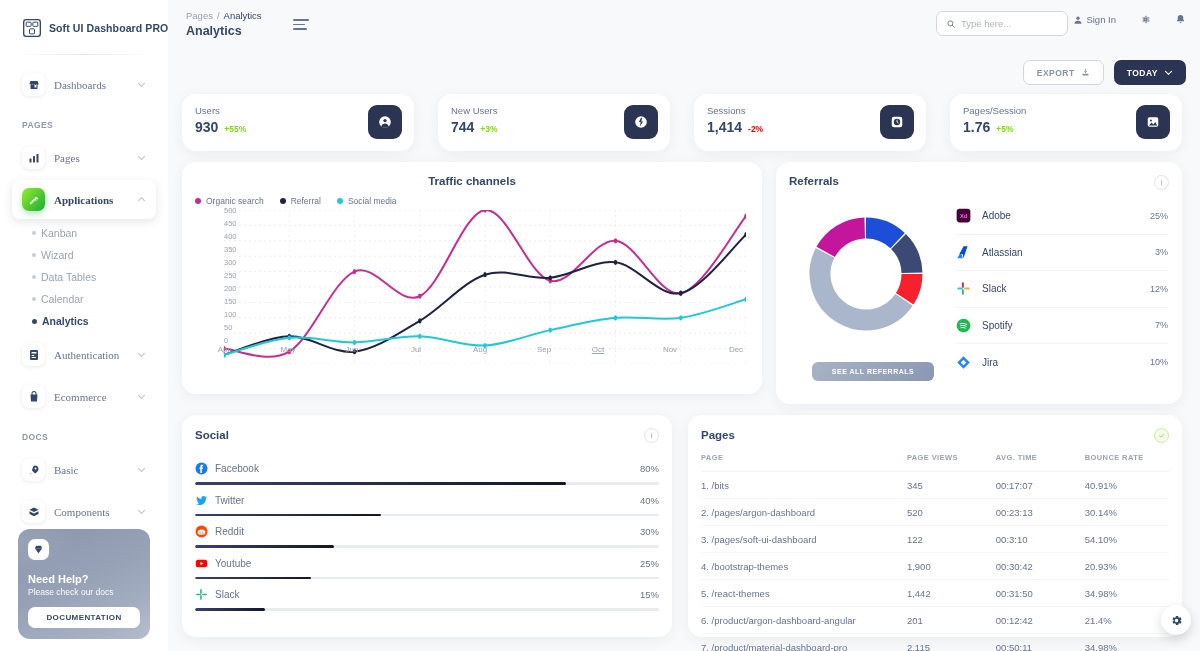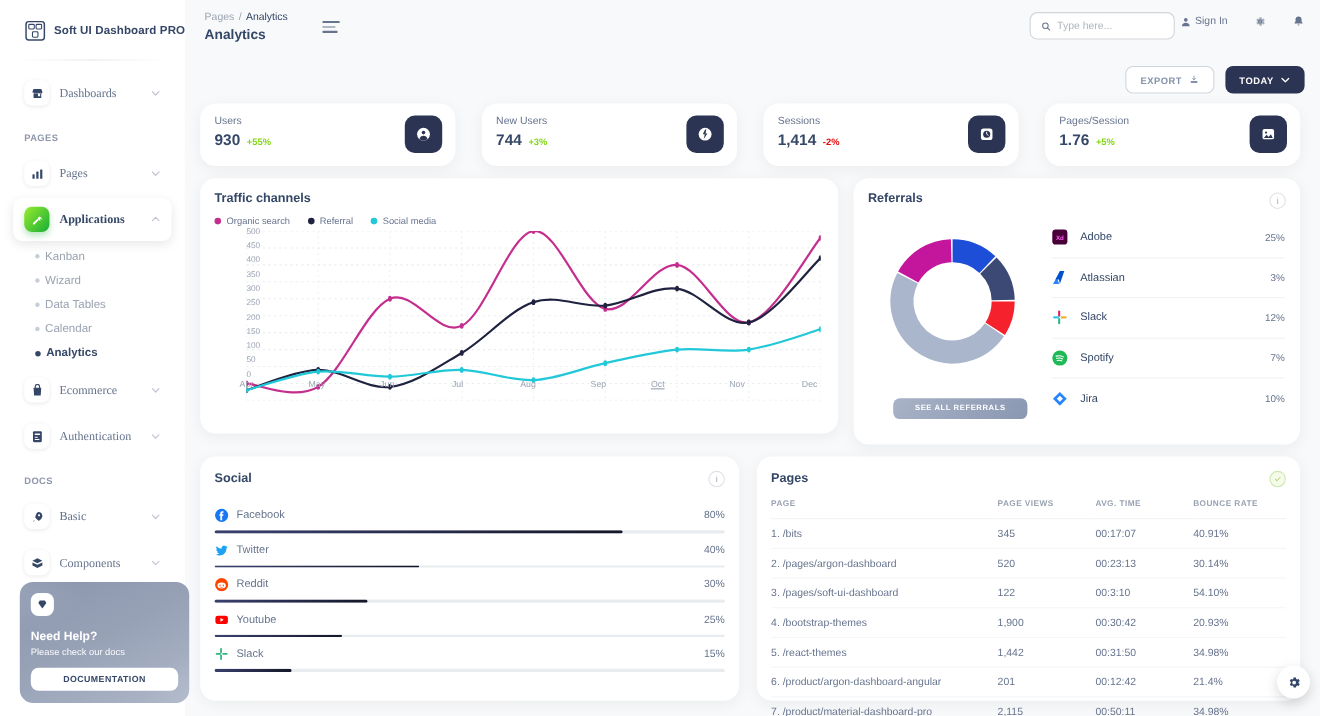--- a/index.html
+++ b/index.html
@@ -44,21 +44,21 @@
 
   .subnav { padding-left: 8px; }
   .subnav-item { display: flex; align-items: center; gap: 5px; padding: 5px 10px 5px 16px; cursor: pointer; }
   .dot { width: 4px; height: 4px; border-radius: 50%; background: #c7ccd6; flex: none; }
   .subnav-item.active .dot { background: #344767; width: 5px; height: 5px; }
   .subnav-label { font-size: 10.5px; color: #9aa3b2; white-space: nowrap; }
   .subnav-item.active .subnav-label { color: #344767; font-weight: 600; }
 
   
   .help-card {
-    position: absolute; left: 18px; bottom: 12px; width: 154px; height: 110px;
+    position: absolute; left: 18px; bottom: 12px; width: 132px; height: 110px;
     border-radius: 12px; padding: 10px; overflow: hidden;
     background: linear-gradient(155deg,#8a95ad 0%, #97a1b6 45%, #aeb7c8 100%);
   }
   .help-card::after {
     content: ""; position: absolute; inset: 0;
     background:
       radial-gradient(120px 60px at -10% 10%, rgba(255,255,255,.13), transparent 60%),
       radial-gradient(100px 70px at 110% 95%, rgba(255,255,255,.10), transparent 60%);
   }
   .help-ico { position: relative; z-index: 2; width: 21px; height: 21px; border-radius: 7px; background: #fff;
@@ -275,39 +275,39 @@
       </div>
       <div class="subnav-item active">
         <span class="dot"></span>
         <span class="subnav-label">Analytics</span>
       </div>
     </div>
 
     <div class="nav-item">
       <span class="nav-ico">
         <svg viewBox="0 0 24 24" fill="#344767">
-            <path d="M7 7V5a5 5 0 0 1 10 0v2h2l-1 14H6L5 7h2zm2 0h6V5a3 3 0 0 0-6 0v2z"></path>
-          </svg>
-      </span>
-      <span class="nav-label">Ecommerce</span>
-      <svg class="chev" viewBox="0 0 12 12">
-          <path d="M2 4.5 6 8.5 10 4.5" fill="none" stroke="#8a93a5" stroke-width="1.4" stroke-linecap="round" stroke-linejoin="round"></path>
-        </svg>
-    </div>
-
-    <div class="nav-item">
-      <span class="nav-ico">
-        <svg viewBox="0 0 24 24" fill="#344767">
             <rect x="4" y="2" width="16" height="20" rx="2"></rect>
             <rect x="7" y="6" width="10" height="3" rx="1" fill="#fff"></rect>
             <rect x="7" y="12" width="6" height="1.8" rx=".9" fill="#fff"></rect>
             <rect x="7" y="16" width="9" height="1.8" rx=".9" fill="#fff"></rect>
           </svg>
       </span>
       <span class="nav-label">Authentication</span>
+      <svg class="chev" viewBox="0 0 12 12">
+          <path d="M2 4.5 6 8.5 10 4.5" fill="none" stroke="#8a93a5" stroke-width="1.4" stroke-linecap="round" stroke-linejoin="round"></path>
+        </svg>
+    </div>
+
+    <div class="nav-item">
+      <span class="nav-ico">
+        <svg viewBox="0 0 24 24" fill="#344767">
+            <path d="M7 7V5a5 5 0 0 1 10 0v2h2l-1 14H6L5 7h2zm2 0h6V5a3 3 0 0 0-6 0v2z"></path>
+          </svg>
+      </span>
+      <span class="nav-label">Ecommerce</span>
       <svg class="chev" viewBox="0 0 12 12">
           <path d="M2 4.5 6 8.5 10 4.5" fill="none" stroke="#8a93a5" stroke-width="1.4" stroke-linecap="round" stroke-linejoin="round"></path>
         </svg>
     </div>
 
     <div class="nav-section">DOCS</div>
 
     <div class="nav-item">
       <span class="nav-ico">
         <svg viewBox="0 0 24 24" fill="#344767">
@@ -470,21 +470,21 @@
     </div>
     <span class="stat-ico">
       <svg viewBox="0 0 24 24">
           <rect x="3" y="4" width="18" height="16" rx="3" fill="#fff"></rect>
           <circle cx="8.5" cy="9.5" r="1.7" fill="#2b3553"></circle>
           <path d="M5 18l4.5-5 3 3.2L16 12l3 6z" fill="#2b3553"></path>
         </svg>
     </span>
   </div>
 
-  <div class="card" style="left:182px; top:162px; width:580px; height:232px; padding:13px;">
+  <div class="card" style="left:182px; top:162px; width:580px; height:232px; padding:13px;text-align:center;">
     <div class="ch-title">Traffic channels</div>
     <div class="legend">
       <span class="lg">
         <span class="sw" style="background:#c42e8e"></span>
         <span>Organic search</span>
       </span>
       <span class="lg">
         <span class="sw" style="background:#1f2340"></span>
         <span>Referral</span>
       </span>

